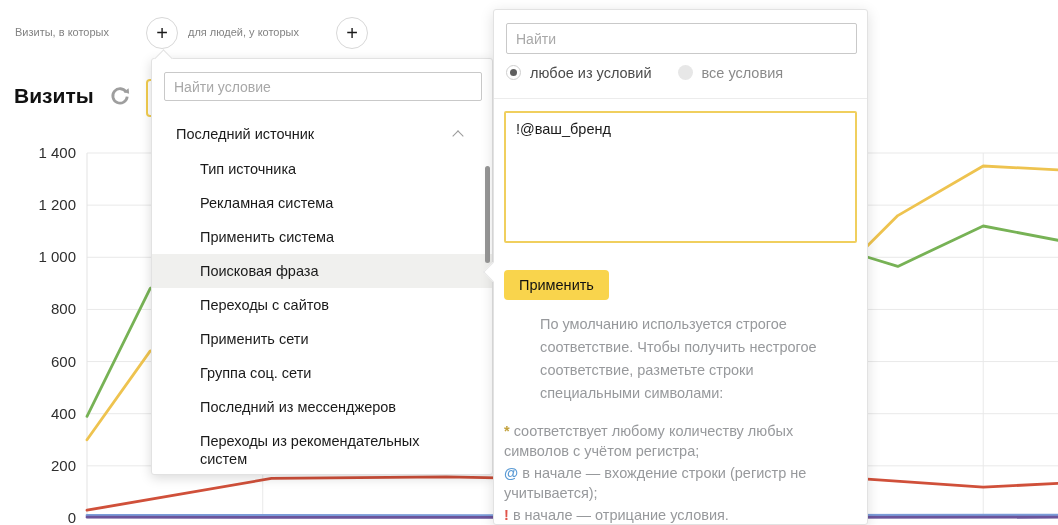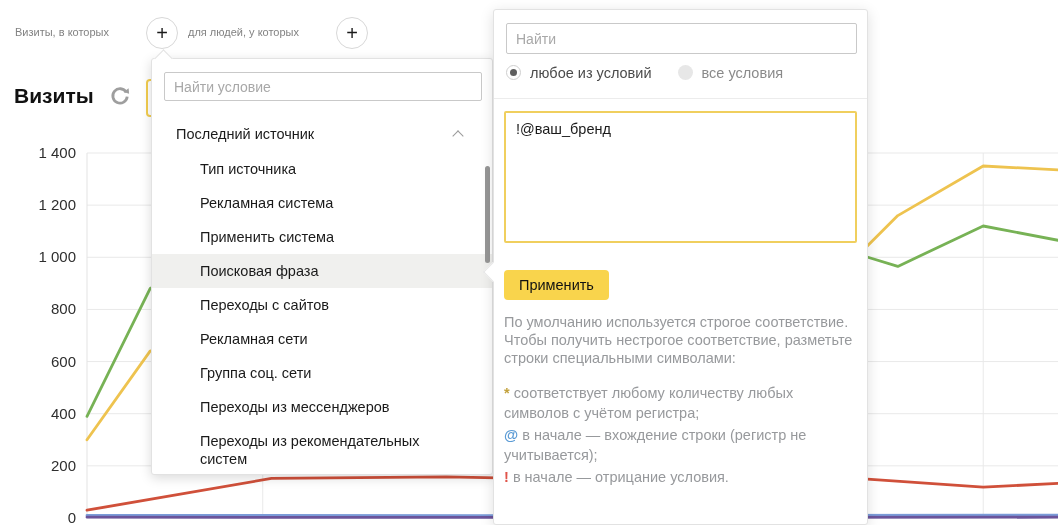--- a/index.html
+++ b/index.html
@@ -61,21 +61,21 @@
   .rb-label.any { color:#4a4a4a; }
   .rb-label.all { color:#8a8a8a; }
   .divider { position:absolute; left:0; right:0; top:88px; border-top:1px solid #ececec; }
   .phrase-box { position:absolute; left:10px; top:101px; width:353px; height:132px; border:2px solid #f0cf5e;
                 border-radius:2px; padding:8px 10px; font:14.5px "Liberation Sans", sans-serif; color:#1a1a1a;
                 resize:none; outline:none; }
   .apply-btn { position:absolute; left:10px; top:260px; height:30px; padding:0 15px; background:#f9d44c;
                border:none; border-radius:4px; font:14.5px "Liberation Sans", sans-serif; color:#111;
                cursor:pointer; }
   .help-block { position:absolute; left:10px; top:303px; right:13px; color:#97999c; font-size:14.5px; }
-  .help-intro { line-height:18px; }
+  .help-intro { line-height:23px;margin-left:36px; }
   .rules { margin-top:16px; }
   .rule { line-height:20px; margin-bottom:2px; }
   .rule .sym { font-weight:bold; }
 </style>
 </head>
 <body>
 
 <div class="screen">
 
   <svg id="chart-svg" width="1058" height="525">
@@ -125,23 +125,23 @@
     <div class="dd-list" id="dd-list">
       <div class="dd-group">
         <span>Последний источник</span>
         <span class="chev"></span>
       </div>
     <div class="dd-item">Тип источника</div>
         <div class="dd-item">Рекламная система</div>
         <div class="dd-item">Применить система</div>
         <div class="dd-item selected">Поисковая фраза</div>
         <div class="dd-item">Переходы с сайтов</div>
-        <div class="dd-item">Рекламная сети</div>
+        <div class="dd-item">Применить сети</div>
         <div class="dd-item">Группа соц. сети</div>
-        <div class="dd-item">Переходы из мессенджеров</div>
+        <div class="dd-item">Последний из мессенджеров</div>
         <div class="dd-item">Переходы из рекомендательных систем</div>
       </div>
     <div class="dd-scrollbar"></div>
   </div>
 
   <div class="panel">
     <div class="notch"></div>
     <input class="p-search" placeholder="Найти" style="">
     <div class="radios">
       <span class="radio">

